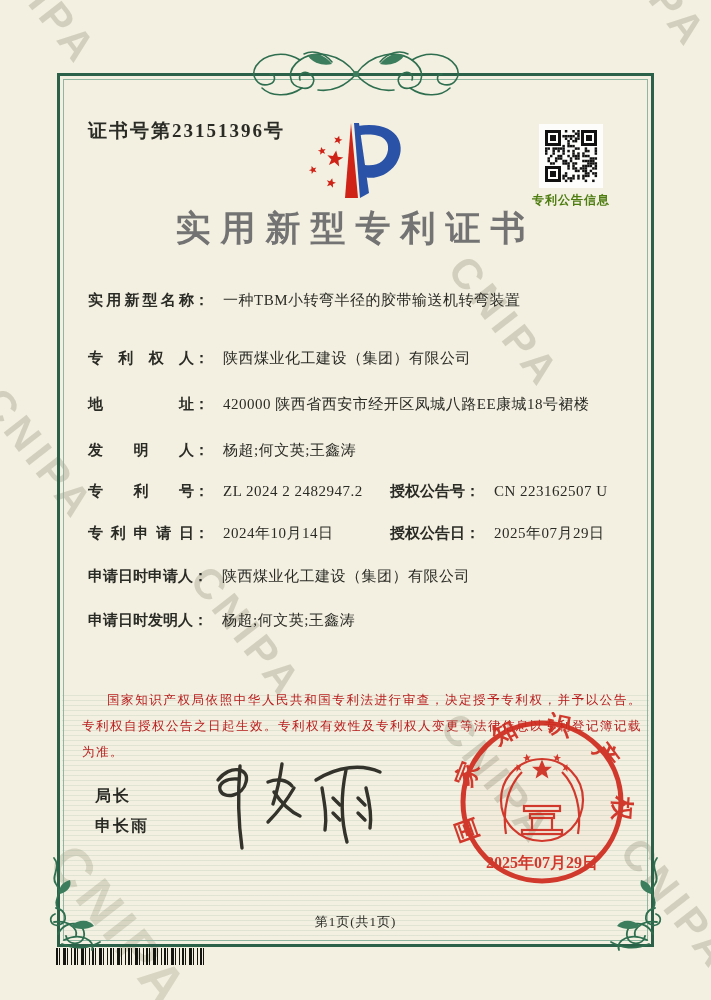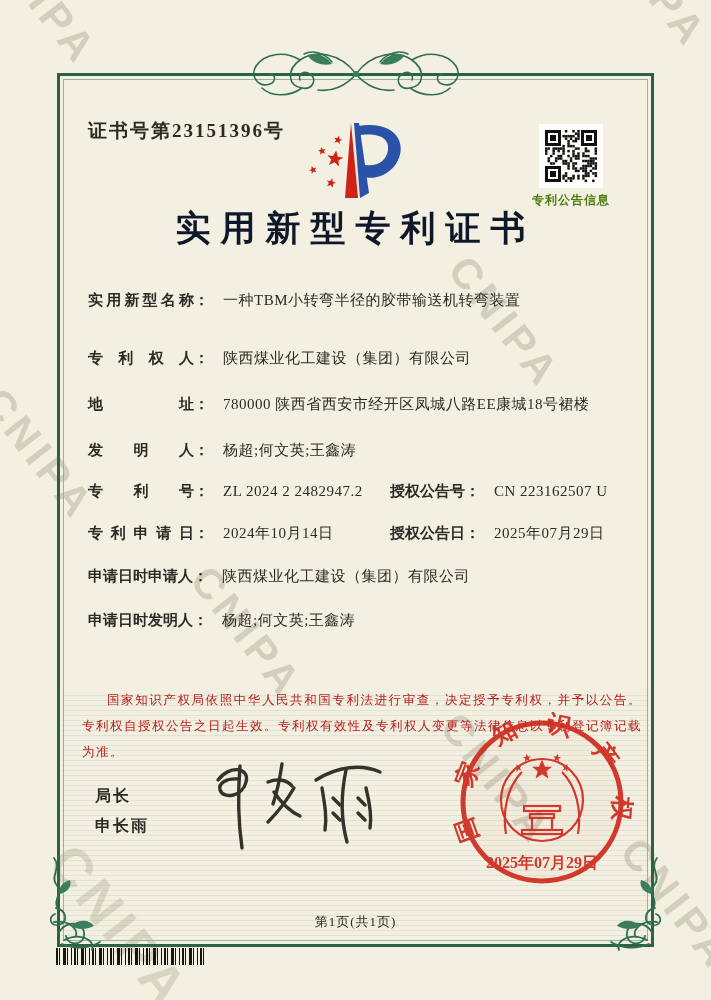--- a/index.html
+++ b/index.html
@@ -22,21 +22,21 @@
   .orn-corner{position:absolute;z-index:4;}
   .orn-br{right:44px;top:856px;}
   .orn-bl{left:44px;top:856px;transform:scaleX(-1);}
   
   .cert-no{position:absolute;left:88px;top:118px;font-size:19px;letter-spacing:2px;font-weight:600;}
   .logo{position:absolute;left:298px;top:116px;}
   .qr{position:absolute;left:539px;top:124px;width:64px;height:64px;background:#fdfdfb;}
   .qr-caption{position:absolute;left:521px;top:192px;width:100px;text-align:center;
       font-size:12px;font-weight:700;color:#4d7c0f;letter-spacing:1px;}
   .title{position:absolute;left:0;right:0;top:205px;text-align:center;font-size:35px;
-      font-weight:700;letter-spacing:10px;color:#0f172a;}
+      font-weight:700;letter-spacing:10px;color:#737373;}
   
   .row{position:absolute;left:88px;width:540px;font-size:15px;line-height:21px;white-space:nowrap;}
   .lbl{display:inline-block;width:106px;text-align:justify;text-align-last:justify;font-weight:600;}
   .lbl.wide{width:auto;text-align-last:auto;}
   .colon{font-weight:600;}
   .val{margin-left:14px;letter-spacing:0.5px;}
   .rcol{position:absolute;left:302px;top:0;}
   .r-name{top:290px;} .r-patentee{top:348px;} .r-address{top:394px;} .r-inventor{top:440px;}
   .r-patno{top:481px;} .r-filing{top:523px;} .r-app{top:566px;} .r-inv2{top:610px;}
   
@@ -297,21 +297,21 @@
 
     <div class="title">实用新型专利证书</div>
 
     <div class="row r-name">
       <span class="lbl">实用新型名称</span><span class="colon">：</span><span class="val">一种TBM小转弯半径的胶带输送机转弯装置</span>
     </div>
     <div class="row r-patentee">
       <span class="lbl">专利权人</span><span class="colon">：</span><span class="val">陕西煤业化工建设（集团）有限公司</span>
     </div>
     <div class="row r-address">
-      <span class="lbl">地址</span><span class="colon">：</span><span class="val">780000 陕西省西安市经开区凤城八路EE康城18号裙楼</span>
+      <span class="lbl">地址</span><span class="colon">：</span><span class="val">420000 陕西省西安市经开区凤城八路EE康城18号裙楼</span>
     </div>
     <div class="row r-inventor">
       <span class="lbl">发明人</span><span class="colon">：</span><span class="val">杨超;何文英;王鑫涛</span>
     </div>
     <div class="row r-patno">
       <span class="lbl">专利号</span><span class="colon">：</span><span class="val">ZL 2024 2 2482947.2</span>
       <span class="rcol">
         <span class="lbl wide">授权公告号</span><span class="colon">：</span><span class="val">CN 223162507 U</span>
       </span>
     </div>

